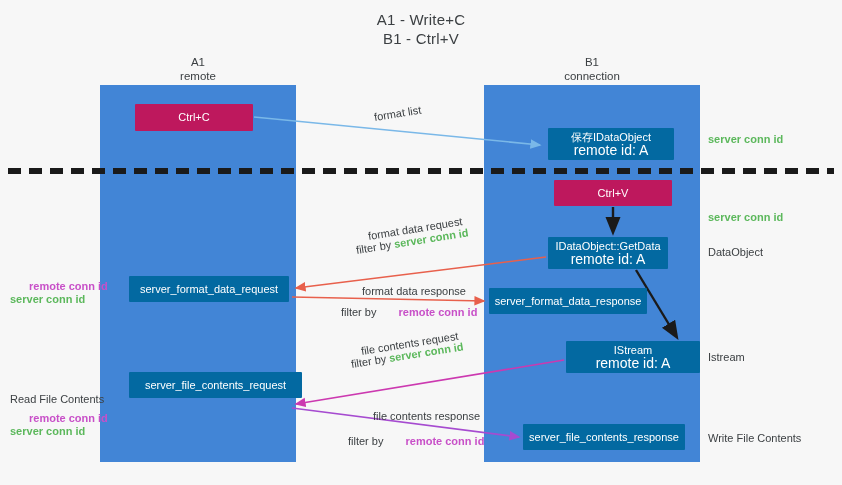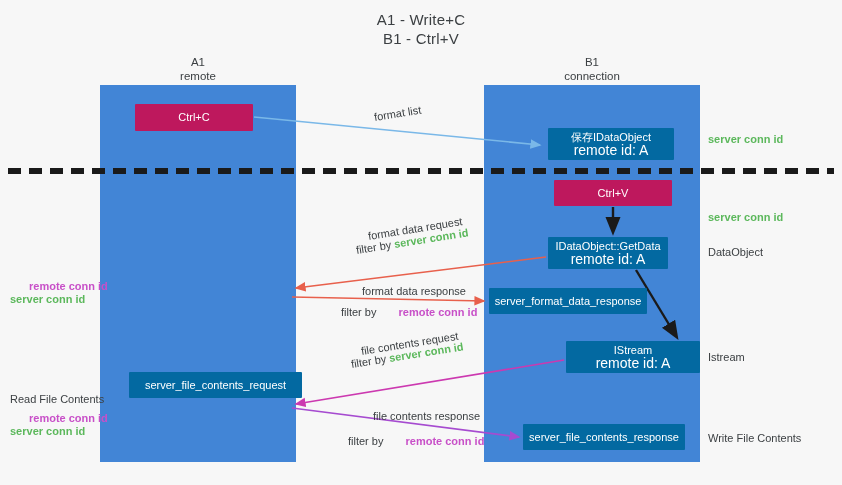--- a/index.html
+++ b/index.html
@@ -156,20 +156,23 @@
 
   <div class="node green" id="n-ctrlv">
     <div>Ctrl+V</div>
   </div>
 
   <div class="node orange" id="n-getdata">
     <div>IDataObject::GetData</div>
     <div class="l2">remote id: A</div>
   </div>
 
+  <div class="node orange" id="n-fdreq">
+    <div>server_format_data_request</div>
+  </div>
 
   <div class="node orange" id="n-fdresp">
     <div>server_format_data_response</div>
   </div>
 
   <div class="node orange" id="n-istream">
     <div>IStream</div>
     <div class="l2">remote id: A</div>
   </div>
 

